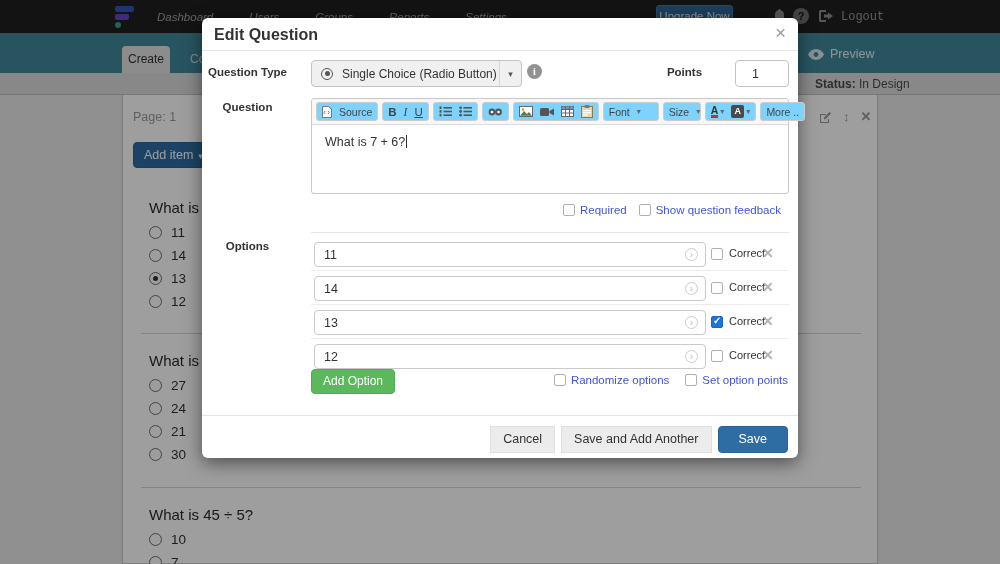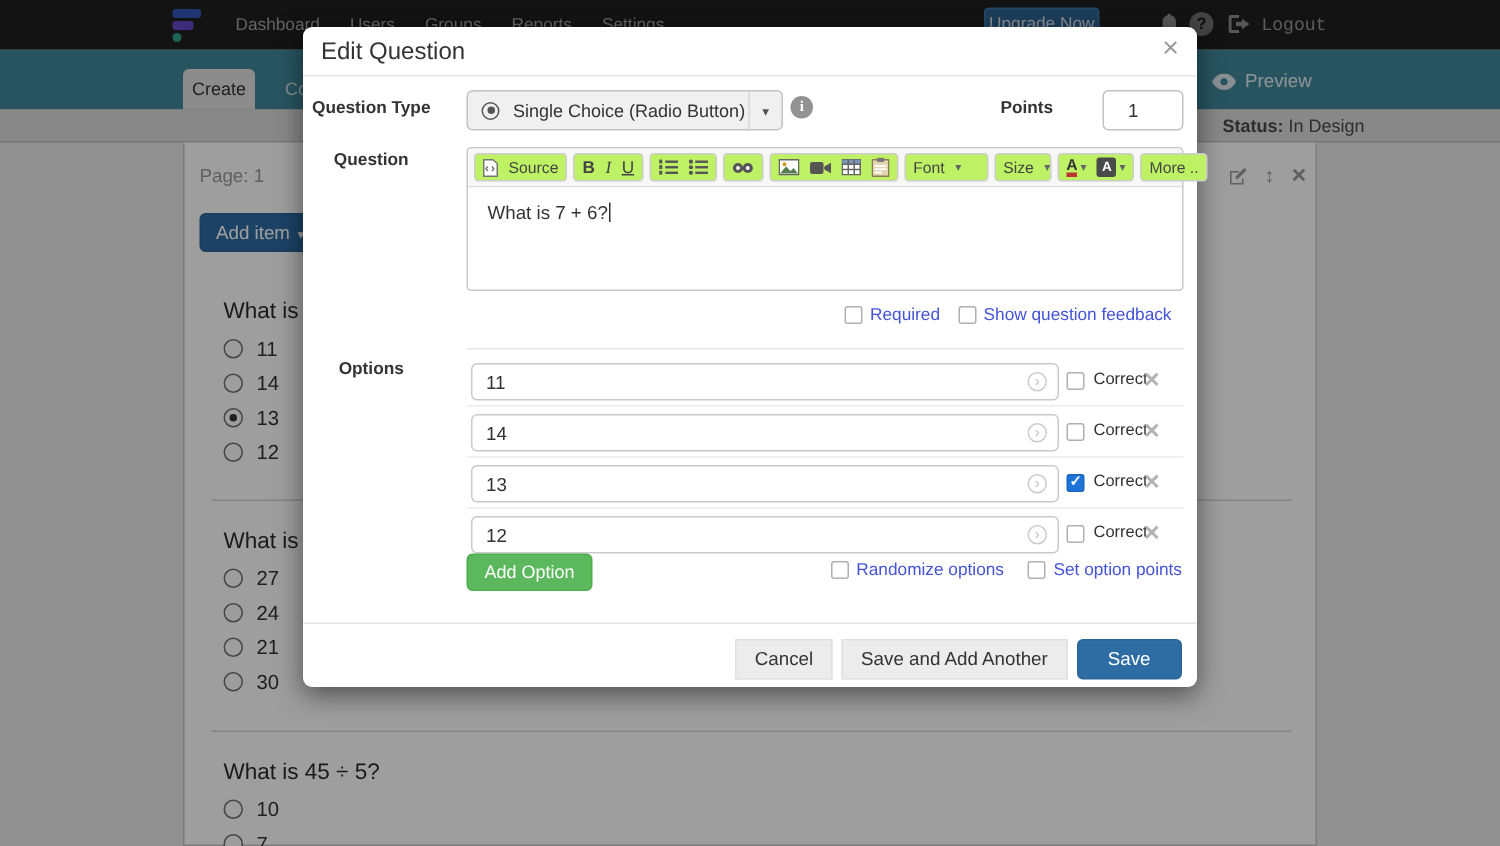--- a/index.html
+++ b/index.html
@@ -5,21 +5,21 @@
   * { margin:0; padding:0; box-sizing:border-box; }
   body { font-family:"Liberation Sans", sans-serif; background:#555; }
   .screen { position:relative; width:1000px; height:564px; background:#e8e8e8; overflow:hidden; font-family:"Liberation Sans", sans-serif; }
 
   
   .topnav { position:absolute; left:0; top:0; width:1000px; height:33px; background:#202020; z-index:1; }
   .logo { position:absolute; left:113px; top:5px; width:24px; height:24px; }
   .logo .b1 { position:absolute; left:2px; top:1px; width:19px; height:6px; background:#3156b8; border-radius:2px; }
   .logo .b2 { position:absolute; left:2px; top:9px; width:14px; height:6px; background:#6247c5; border-radius:2px; }
   .logo .b3 { position:absolute; left:2px; top:17px; width:6px; height:6px; background:#2fa08c; border-radius:50%; }
-  .nav-items { position:absolute; left:157px; top:0; height:33px; display:flex; align-items:center; gap:20px; }
+  .nav-items { position:absolute; left:157px; top:0; height:33px; display:flex; align-items:center; gap:36px;font-style:italic; }
   .nav-item { font-size:11.5px; color:#a2a2a2; cursor:pointer; }
   .upgrade-btn { position:absolute; left:656px; top:5px; width:77px; height:23px; background:#2f6797; border:1px solid #3a77a8; border-radius:3px; color:#dfe7ee; font-size:11.5px; text-align:center; line-height:21px; }
   .nav-right-icon { position:absolute; top:9px; }
   .help-circle { position:absolute; left:793px; top:8px; width:16px; height:16px; border-radius:50%; background:#6e6e6e; color:#161616; font-size:11px; font-weight:bold; text-align:center; line-height:16px; }
   .logout-text { position:absolute; left:841px; top:10px; font-size:12px; color:#969696;font-family:Liberation Mono, monospace; }
 
   
   .tabbar { position:absolute; left:0; top:33px; width:1000px; height:40px; background:#42889c; }
   .tab-create { position:absolute; left:122px; top:13px; width:48px; height:27px; background:#e2e2e2; border-radius:4px 4px 0 0; font-size:12px; color:#333; text-align:center; line-height:27px; }
   .tab-configure { position:absolute; left:180px; top:13px; width:90px; height:27px; font-size:12px; color:#cfe2e8; line-height:27px; padding-left:10px; }
@@ -44,35 +44,35 @@
   .radio.selected::after { content:""; position:absolute; left:3px; top:3px; right:3px; bottom:3px; background:#333; border-radius:50%; }
   .opt-label { font-size:13.5px; color:#333; }
   .q-divider { position:absolute; left:18px; width:720px; height:1px; background:#d5d5d5; }
 
   
   .overlay { position:absolute; left:0; top:0; width:1000px; height:564px; background:rgba(0,0,0,0.38); z-index:10; }
 
   
   .modal { position:absolute; left:202px; top:18px; width:596px; height:440px; background:#fff; border-radius:6px; box-shadow:0 5px 18px rgba(0,0,0,0.5); z-index:20; }
   .modal-header { position:absolute; left:0; top:0; width:596px; height:33px; border-bottom:1px solid #e5e5e5; }
-  .modal-title { position:absolute; left:12px; top:8px; font-size:16px; font-weight:normal; color:#333; }
+  .modal-title { position:absolute; left:12px; top:8px; font-size:16px; font-weight:bold; color:#333; }
   .modal-close { position:absolute; right:12px; top:5px; font-size:19px; color:#9a9a9a; line-height:20px; }
   .field-label { position:absolute; left:0; width:91px; text-align:center; font-size:11.5px; font-weight:bold; color:#333; }
 
   .qtype-select { position:absolute; left:109px; top:42px; width:211px; height:27px; background:#f0f0f0; border:1px solid #c3c3c3; border-radius:4px; display:flex; align-items:center; }
   .radio-glyph { width:12px; height:12px; border:1.5px solid #555; border-radius:50%; position:relative; margin-left:9px; flex:none; }
   .radio-glyph::after { content:""; position:absolute; left:2.5px; top:2.5px; right:2.5px; bottom:2.5px; background:#555; border-radius:50%; }
   .qtype-text { font-size:12px; color:#333; margin-left:9px; flex:1; }
   .qtype-caret { width:22px; height:100%; border-left:1px solid #d5d5d5; display:flex; align-items:center; justify-content:center; font-size:9px; color:#555; }
   .info-icon { position:absolute; left:325px; top:46px; width:15px; height:15px; border-radius:50%; background:#929292; color:#fff; font-size:10px; font-weight:bold; text-align:center; line-height:15px; font-family:"Liberation Serif", serif; }
   .points-input { position:absolute; left:533px; top:42px; width:54px; height:27px; border:1px solid #c3c3c3; border-radius:4px; font-size:12.5px; color:#333; padding-left:16px; font-family:"Liberation Sans", sans-serif; }
 
   .editor { position:absolute; left:109px; top:80px; width:478px; height:96px; border:1px solid #c9c9c9; border-radius:3px; background:#fff; }
   .ed-toolbar { height:26px; background:#f7f7f7; border-bottom:1px solid #ddd; border-radius:3px 3px 0 0; display:flex; align-items:center; gap:4px; padding:0 4px; }
-  .tb-group { background:#bef264; border:1px solid #ccc; border-radius:3px; height:19px; display:flex; align-items:center; gap:7px; padding:0 5px; font-size:10.5px; color:#444; flex:none; }
+  .tb-group { background:#7dd3fc; border:1px solid #ccc; border-radius:3px; height:19px; display:flex; align-items:center; gap:7px; padding:0 5px; font-size:10.5px; color:#444; flex:none; }
   .tb-b { font-weight:bold; font-size:11.5px; }
   .tb-i { font-style:italic; font-family:"Liberation Serif", serif; font-size:11.5px; }
   .tb-u { text-decoration:underline; font-size:11.5px; }
   .tb-caret { font-size:8px; color:#666; }
   .fontname-btn { width:56px; justify-content:flex-start; }
   .size-btn { width:38px; justify-content:space-between; }
   .color-a { font-size:10.5px; font-weight:bold; color:#333; border-bottom:3px solid #bb3333; line-height:10px; }
   .bgcolor-a { width:13px; height:13px; background:#4a4a4a; border-radius:2px; color:#fff; font-size:9px; font-weight:bold; text-align:center; line-height:13px; }
   .ed-content { padding:10px 13px; font-size:12.5px; color:#333; }
   .text-caret { display:inline-block; width:1px; height:13px; background:#333; margin-left:1px; vertical-align:-2px; }

